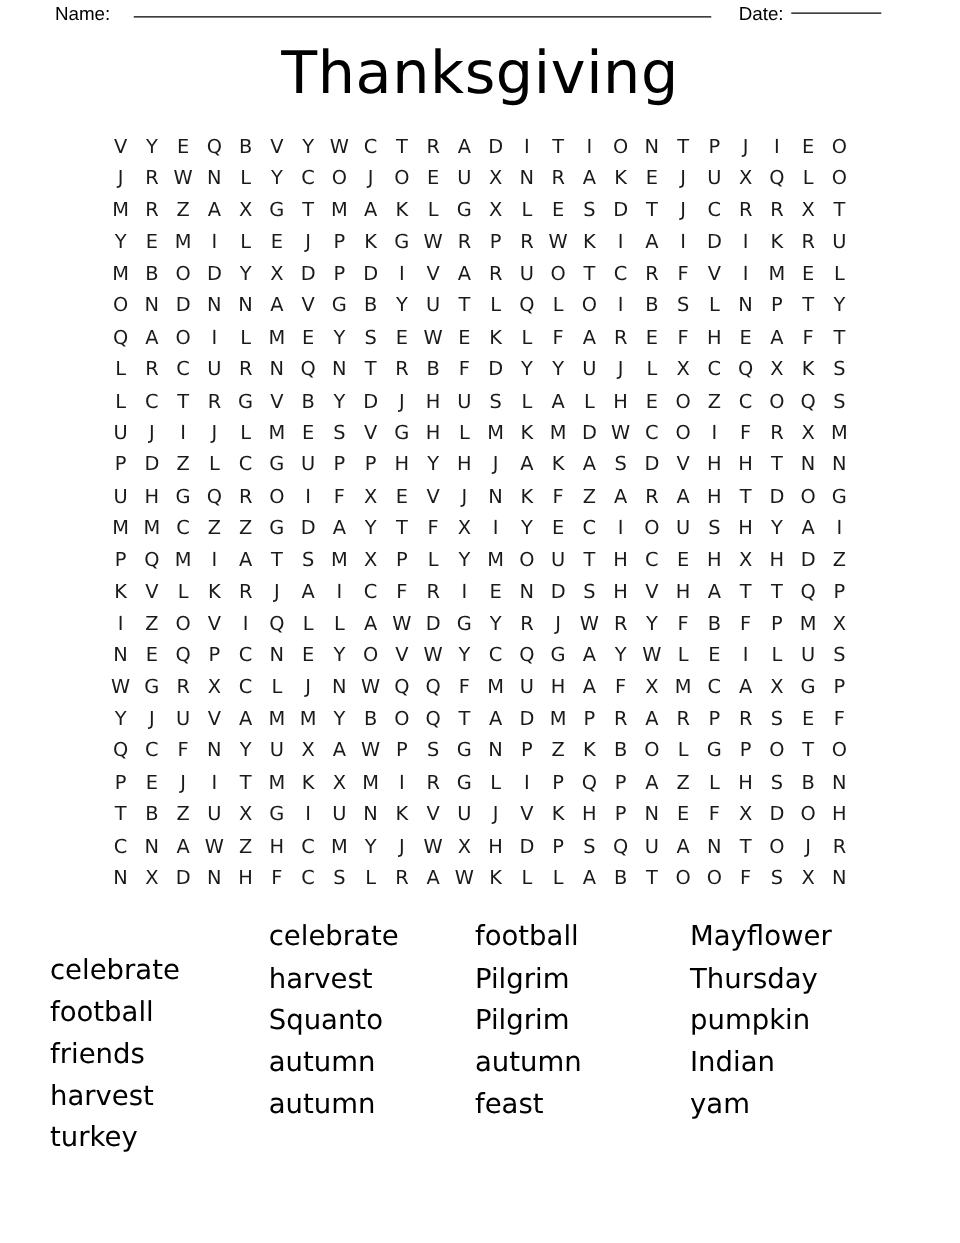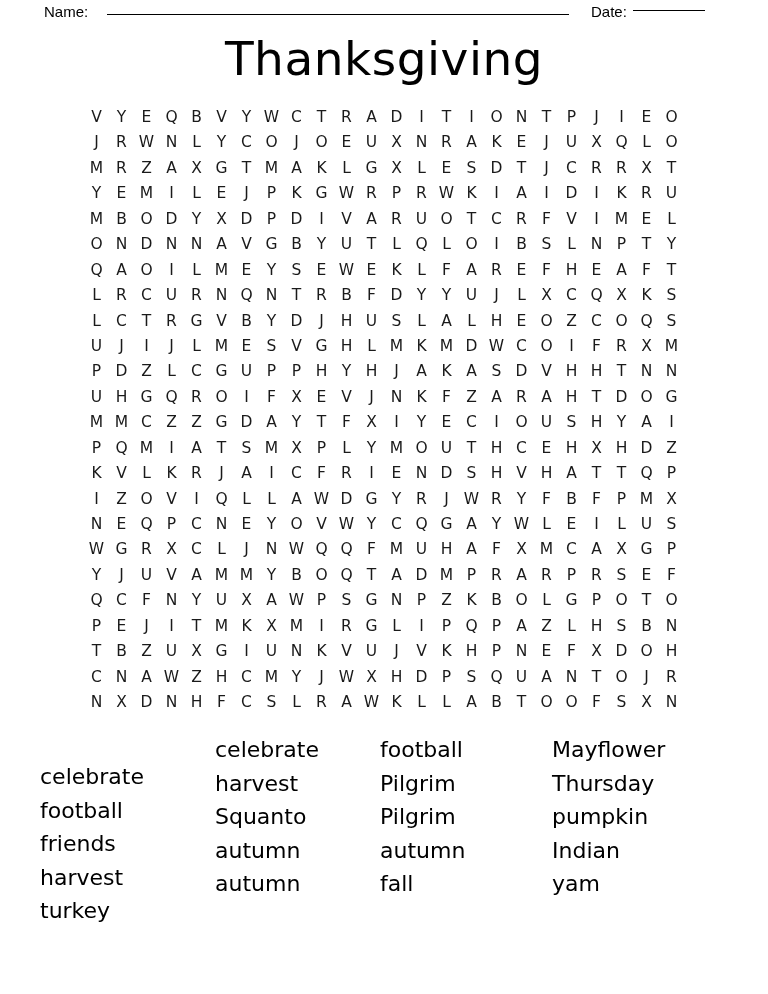--- a/index.html
+++ b/index.html
@@ -777,21 +777,21 @@
       <div class="wl-word">harvest</div>
       <div class="wl-word">Squanto</div>
       <div class="wl-word">autumn</div>
       <div class="wl-word">autumn</div>
     </div>
   <div class="wl-col" id="wl-col-2">
       <div class="wl-word">football</div>
       <div class="wl-word">Pilgrim</div>
       <div class="wl-word">Pilgrim</div>
       <div class="wl-word">autumn</div>
-      <div class="wl-word">fall</div>
+      <div class="wl-word">feast</div>
     </div>
   <div class="wl-col" id="wl-col-3">
       <div class="wl-word">Mayflower</div>
       <div class="wl-word">Thursday</div>
       <div class="wl-word">pumpkin</div>
       <div class="wl-word">Indian</div>
       <div class="wl-word">yam</div>
     </div>
 </div>
 

